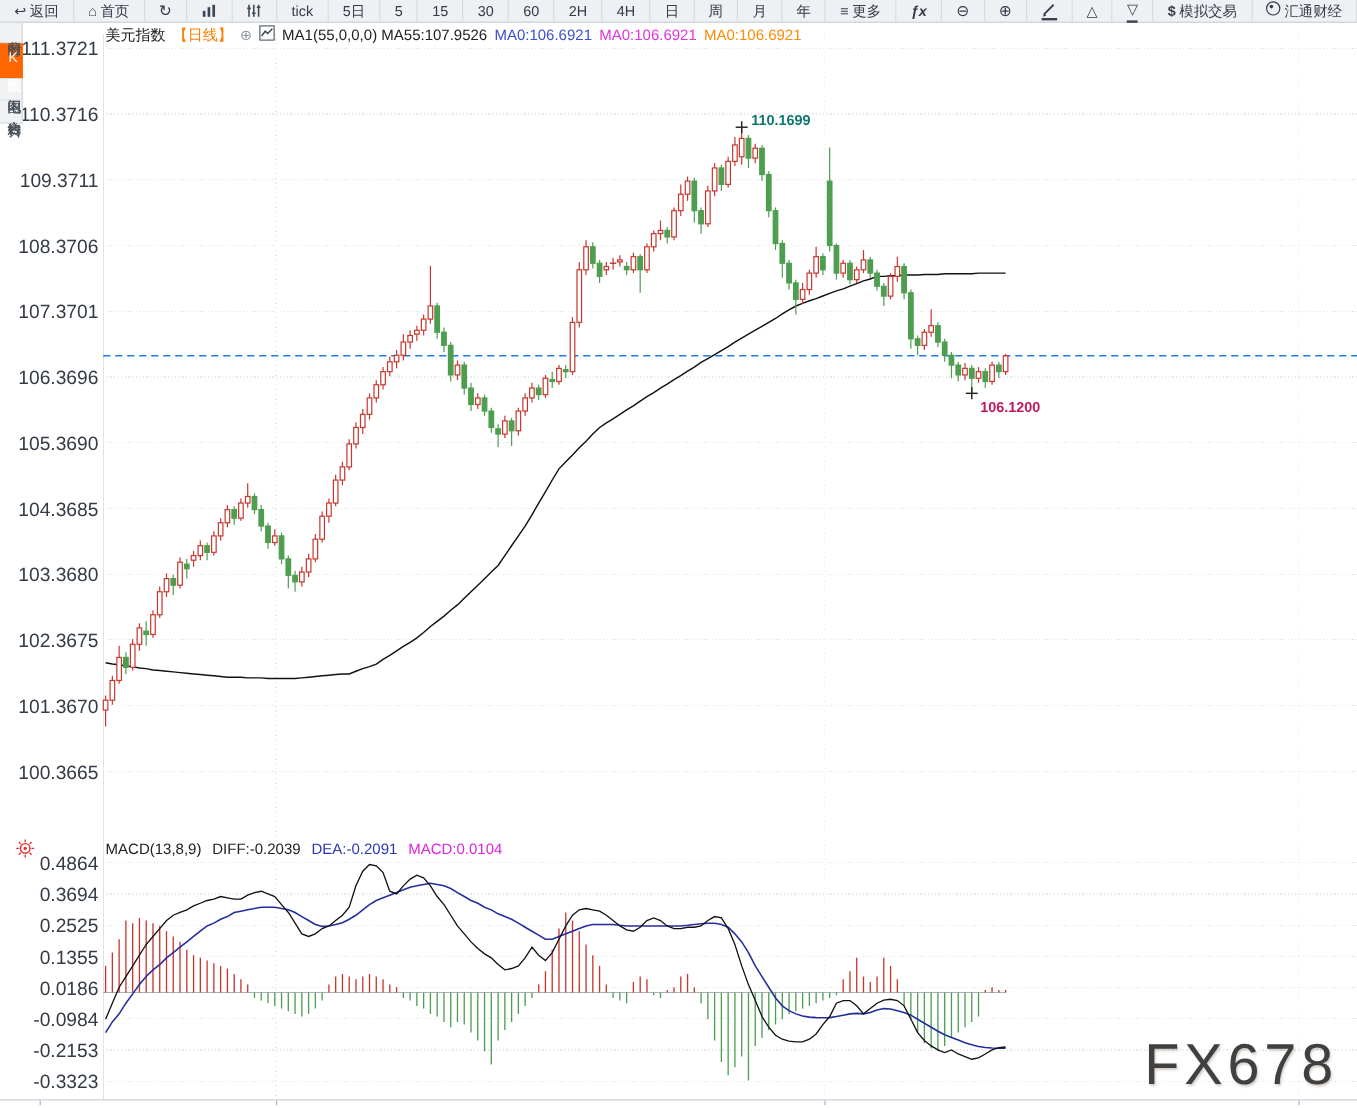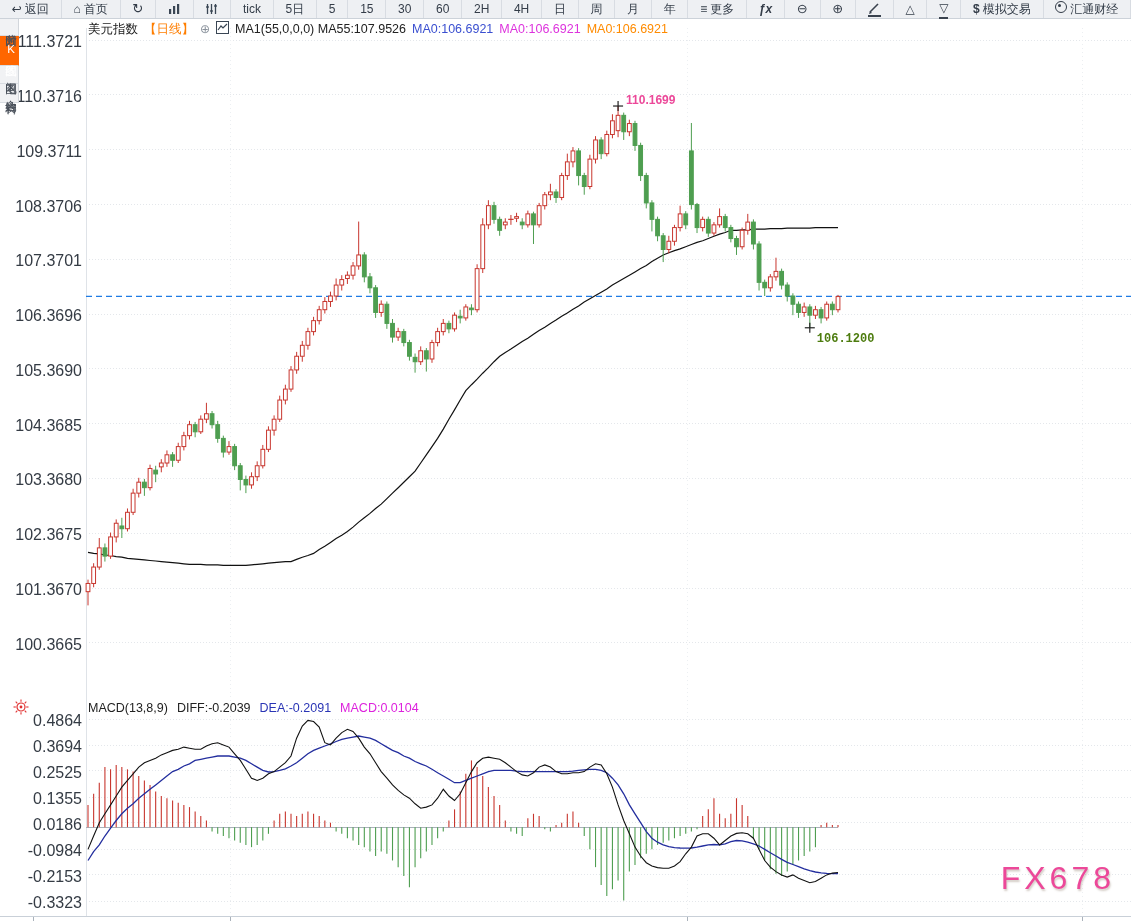--- a/index.html
+++ b/index.html
@@ -30,26 +30,26 @@
   
   #macd-header{position:absolute;left:88px;top:701px;height:15px;display:flex;align-items:flex-start;gap:9px;font-size:12.5px;z-index:20;white-space:nowrap;}
   .m-dark{color:#222;}
   .m-blue{color:#2a35b5;}
   .m-mag{color:#dd22dd;}
   #gear{position:absolute;left:13px;top:699px;z-index:20;cursor:pointer;}
   
   .ylab{position:absolute;width:72px;text-align:right;font-size:16px;color:#343b44;z-index:15;}
   
   .ann{position:absolute;font-size:12px;font-weight:bold;z-index:18;}
-  #ann-high{color:#ec4899;}
-  #ann-low{color:#4d7c0f;font-family:Liberation Mono, monospace;}
+  #ann-high{color:#0f766e;}
+  #ann-low{color:#be185d;}
   
   #plot{position:absolute;left:0;top:0;z-index:5;}
   
-  #watermark{position:absolute;right:16px;top:860px;font-size:32px;letter-spacing:4px;color:#ec4899;text-shadow:1px 2px 2px rgba(130,110,90,0.35);z-index:8;}
+  #watermark{position:absolute;right:16px;top:860px;font-size:48px;letter-spacing:4px;color:#404040;text-shadow:1px 2px 2px rgba(130,110,90,0.35);z-index:8;}
   
   #bottom-line{position:absolute;left:0;top:916px;width:1131px;height:1px;background:#c9d0d8;z-index:12;}
   .btick{position:absolute;top:917px;width:1px;height:4px;background:#aab2bb;z-index:12;}
 </style>
 </head>
 <body>
 
 <div id="app">
   <div id="toolbar">
       <div class="tbtn">

